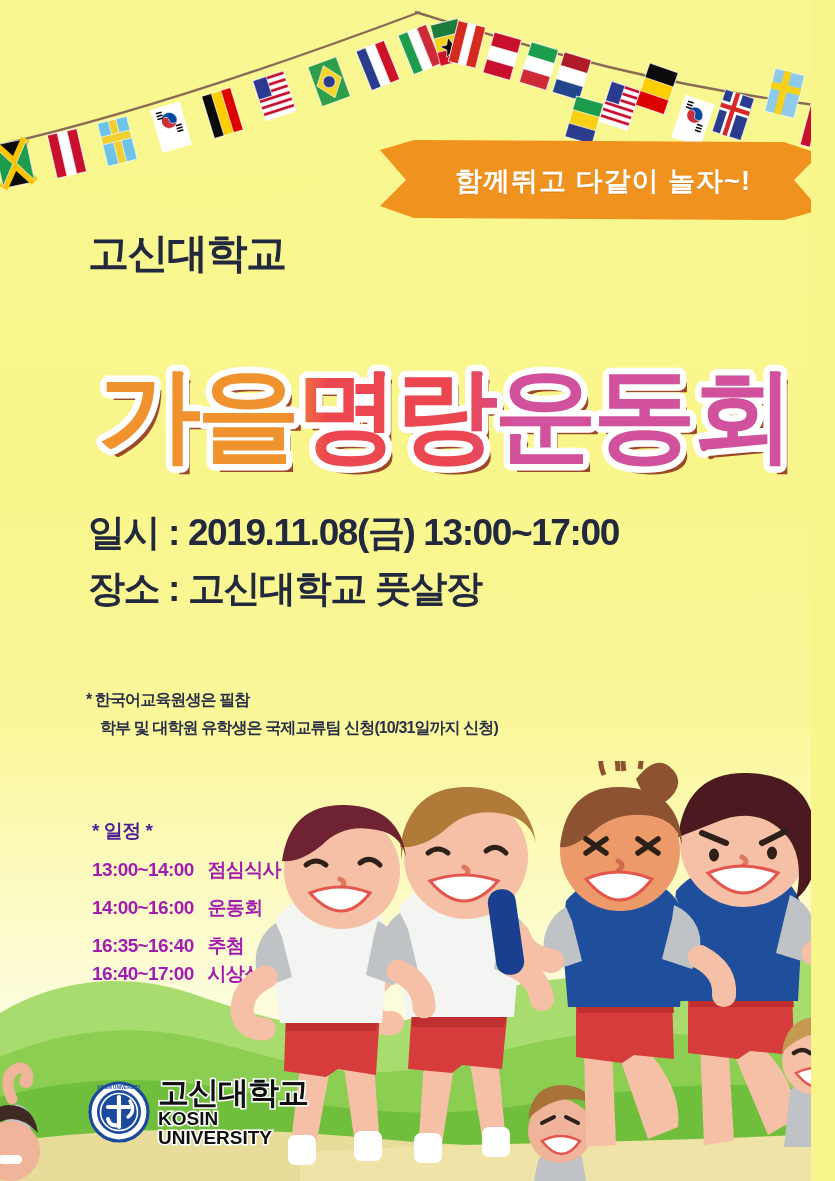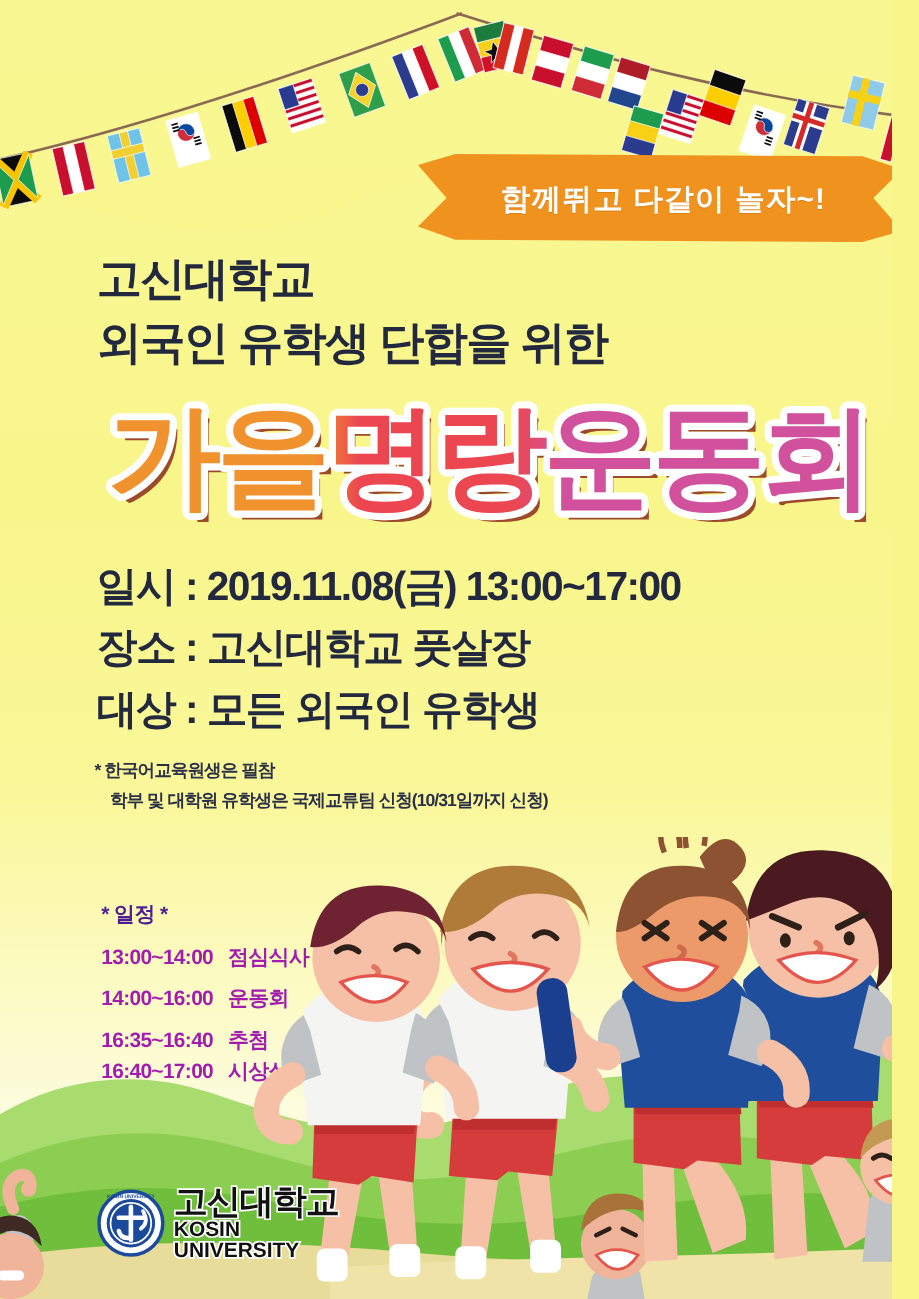--- a/index.html
+++ b/index.html
@@ -247,21 +247,20 @@
       </g>
     </g>
   </svg>
 
   <svg class="ribbon" viewBox="0 0 440 82">
     <path d="M0,10 L34,0 L404,2 L440,14 L414,40 L440,70 L404,80 L34,78 L0,66 L26,40 Z" fill="#F0921E"></path>
   </svg>
   <div class="ribbon-label">함께뛰고 다같이 놀자~!</div>
 
   <div class="sub-head l1">고신대학교</div>
-  <div class="sub-head l2">외국인 유학생 단합을 위한</div>
 
   <div class="title-wrap">
     <svg class="title-svg" width="835" height="130" viewBox="0 0 835 130">
       <g font-family="&quot;Liberation Sans&quot;, &quot;DejaVu Sans&quot;, sans-serif" font-size="103" font-weight="bold" letter-spacing="-4">
 
         <text x="86" y="98" fill="#9C4A2A" transform="translate(7,8)">가을명랑운동회</text>
 
         <text x="86" y="98" fill="none" stroke="#FFFFFF" stroke-width="13" stroke-linejoin="round">가을명랑운동회</text>
 
         <text x="86" y="98" fill="url(#titleGrad)">가을명랑운동회</text>
@@ -274,21 +273,20 @@
           <stop offset="53%" stop-color="#EC4750"></stop>
           <stop offset="60%" stop-color="#D1519C"></stop>
           <stop offset="100%" stop-color="#D1519C"></stop>
         </linearGradient>
       </defs>
     </svg>
   </div>
 
   <div class="info i1">일시 : 2019.11.08(금) 13:00~17:00</div>
   <div class="info i2">장소 : 고신대학교 풋살장</div>
-  <div class="info i3">대상 : 모든 외국인 유학생</div>
 
   <div class="note n1">* 한국어교육원생은 필참</div>
   <div class="note n2">학부 및 대학원 유학생은 국제교류팀 신청(10/31일까지 신청)</div>
 
   <div class="sched-title">* 일정 *</div>
   <div class="sched s1">
     <span style="margin-right: 9px;">13:00~14:00</span>
     <span>점심식사</span>
   </div>
   <div class="sched s2">

